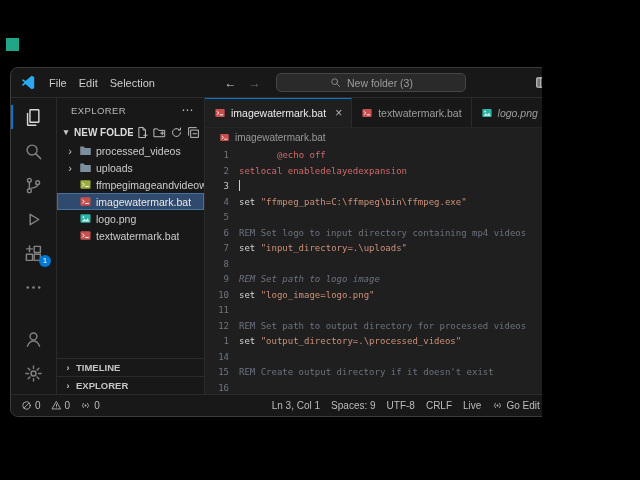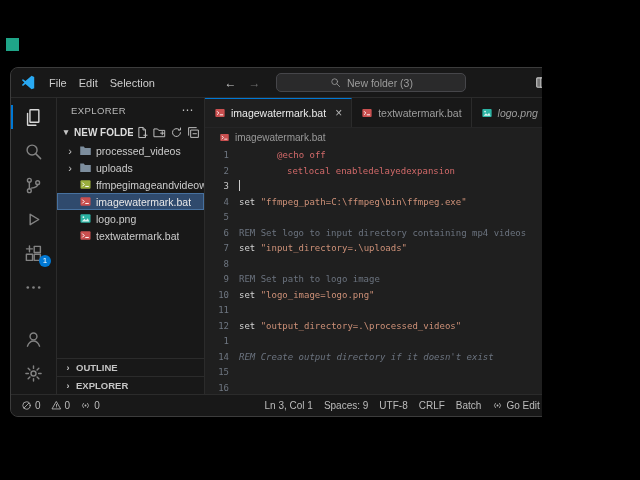--- a/index.html
+++ b/index.html
@@ -257,21 +257,21 @@
               <span class="ficon"><svg viewBox="0 0 16 16" width="100%" height="100%">
                   <rect x="1.8" y="2.8" width="12.4" height="10.4" rx="1.2" fill="#c94f4f"></rect>
                   <path d="M4.4 6l2 2-2 2M8.2 10.4h3.4" stroke="#fff" stroke-width="1.2" fill="none" stroke-linecap="round"></path>
                 </svg></span>
               <span class="tree-label">textwatermark.bat</span>
             </div>
           </div>
         <div class="sb-spacer"></div>
         <div class="sb-section">
           <span class="twisty">›</span>
-          <span>OUTLINE</span>
+          <span>TIMELINE</span>
         </div>
         <div class="sb-section">
           <span class="twisty">›</span>
           <span>EXPLORER</span>
         </div>
       </div>
 
       <div class="editorgroup">
         <div class="tabbar">
           <div style="display:flex">
@@ -330,33 +330,34 @@
               <div class="ln">10</div>
               <div class="ln">11</div>
               <div class="ln">12</div>
               <div class="ln">1</div>
               <div class="ln">14</div>
               <div class="ln">15</div>
               <div class="ln">16</div>
             </div>
           <div class="codecol">
               <div class="codeline"><span style="color: rgb(209, 105, 105); padding-left: 38px;">@echo off</span></div>
-              <div class="codeline"><span style="color: rgb(209, 105, 105); margin-left: 48px;">setlocal enabledelayedexpansion</span></div>
+              <div class="codeline"><span style="color: rgb(209, 105, 105);">setlocal enabledelayedexpansion</span></div>
               <div class="codeline"><span class="cursor"></span></div>
               <div class="codeline"><span style="color: rgb(212, 212, 212);">set </span><span style="color: rgb(206, 145, 120);">"ffmpeg_path=C:\ffmpeg\bin\ffmpeg.exe"</span></div>
               <div class="codeline"></div>
               <div class="codeline"><span style="color: rgb(107, 115, 127);">REM Set logo to input directory containing mp4 videos</span></div>
               <div class="codeline"><span style="color: rgb(212, 212, 212);">set </span><span style="color: rgb(206, 145, 120);">"input_directory=.\uploads"</span></div>
               <div class="codeline"></div>
-              <div class="codeline"><span style="color: rgb(107, 115, 127);">REM Set path to logo image</span></div>
+              <div class="codeline"><span style="color: rgb(107, 115, 127); font-style: italic;">REM Set path to logo image</span></div>
               <div class="codeline"><span style="color: rgb(212, 212, 212);">set </span><span style="color: rgb(206, 145, 120);">"logo_image=logo.png"</span></div>
               <div class="codeline"></div>
+              <div class="codeline"><span style="color: rgb(107, 115, 127);">REM Set path to output directory for processed videos</span></div>
               <div class="codeline"><span style="color: rgb(212, 212, 212);">set </span><span style="color: rgb(206, 145, 120);">"output_directory=.\processed_videos"</span></div>
               <div class="codeline"></div>
-              <div class="codeline"><span style="color: rgb(107, 115, 127); font-style: italic;">REM Create output directory if it doesn't exist</span></div>
+              <div class="codeline"><span style="color: rgb(107, 115, 127);">REM Create output directory if it doesn't exist</span></div>
             </div>
           <div class="minimap">
               <div class="mm-line" style="width: 5px; background: rgb(209, 105, 105);"></div>
               <div class="mm-line" style="width: 17px; background: rgb(209, 105, 105);"></div>
               <div class="mm-line" style="width: 0px; background: transparent;"></div>
               <div class="mm-line" style="width: 18px; background: rgb(107, 115, 127);"></div>
               <div class="mm-line" style="width: 23px; background: rgb(206, 145, 120);"></div>
               <div class="mm-line" style="width: 0px; background: transparent;"></div>
               <div class="mm-line" style="width: 29px; background: rgb(107, 115, 127);"></div>
               <div class="mm-line" style="width: 17px; background: rgb(206, 145, 120);"></div>
@@ -409,21 +410,21 @@
           <span class="st-item">
             <span>Spaces: 9</span>
           </span>
           <span class="st-item">
             <span>UTF-8</span>
           </span>
           <span class="st-item">
             <span>CRLF</span>
           </span>
           <span class="st-item">
-            <span>Batch</span>
+            <span>Live</span>
           </span>
           <span class="st-item">
             <span class="st-ic"><svg viewBox="0 0 16 16" width="100%" height="100%" fill="none" stroke="currentColor" stroke-width="1.2" stroke-linecap="round" stroke-linejoin="round">
                 <circle cx="8" cy="8" r="1.4" fill="currentColor" stroke="none"></circle>
                 <path d="M4.9 11.1a4.4 4.4 0 0 1 0-6.2M11.1 4.9a4.4 4.4 0 0 1 0 6.2"></path>
               </svg></span>
             <span>Go Edit</span>
           </span>
           <span class="st-item">
             <span class="st-ic"><svg viewBox="0 0 16 16" width="100%" height="100%" fill="none" stroke="currentColor" stroke-width="1.2" stroke-linecap="round" stroke-linejoin="round">

